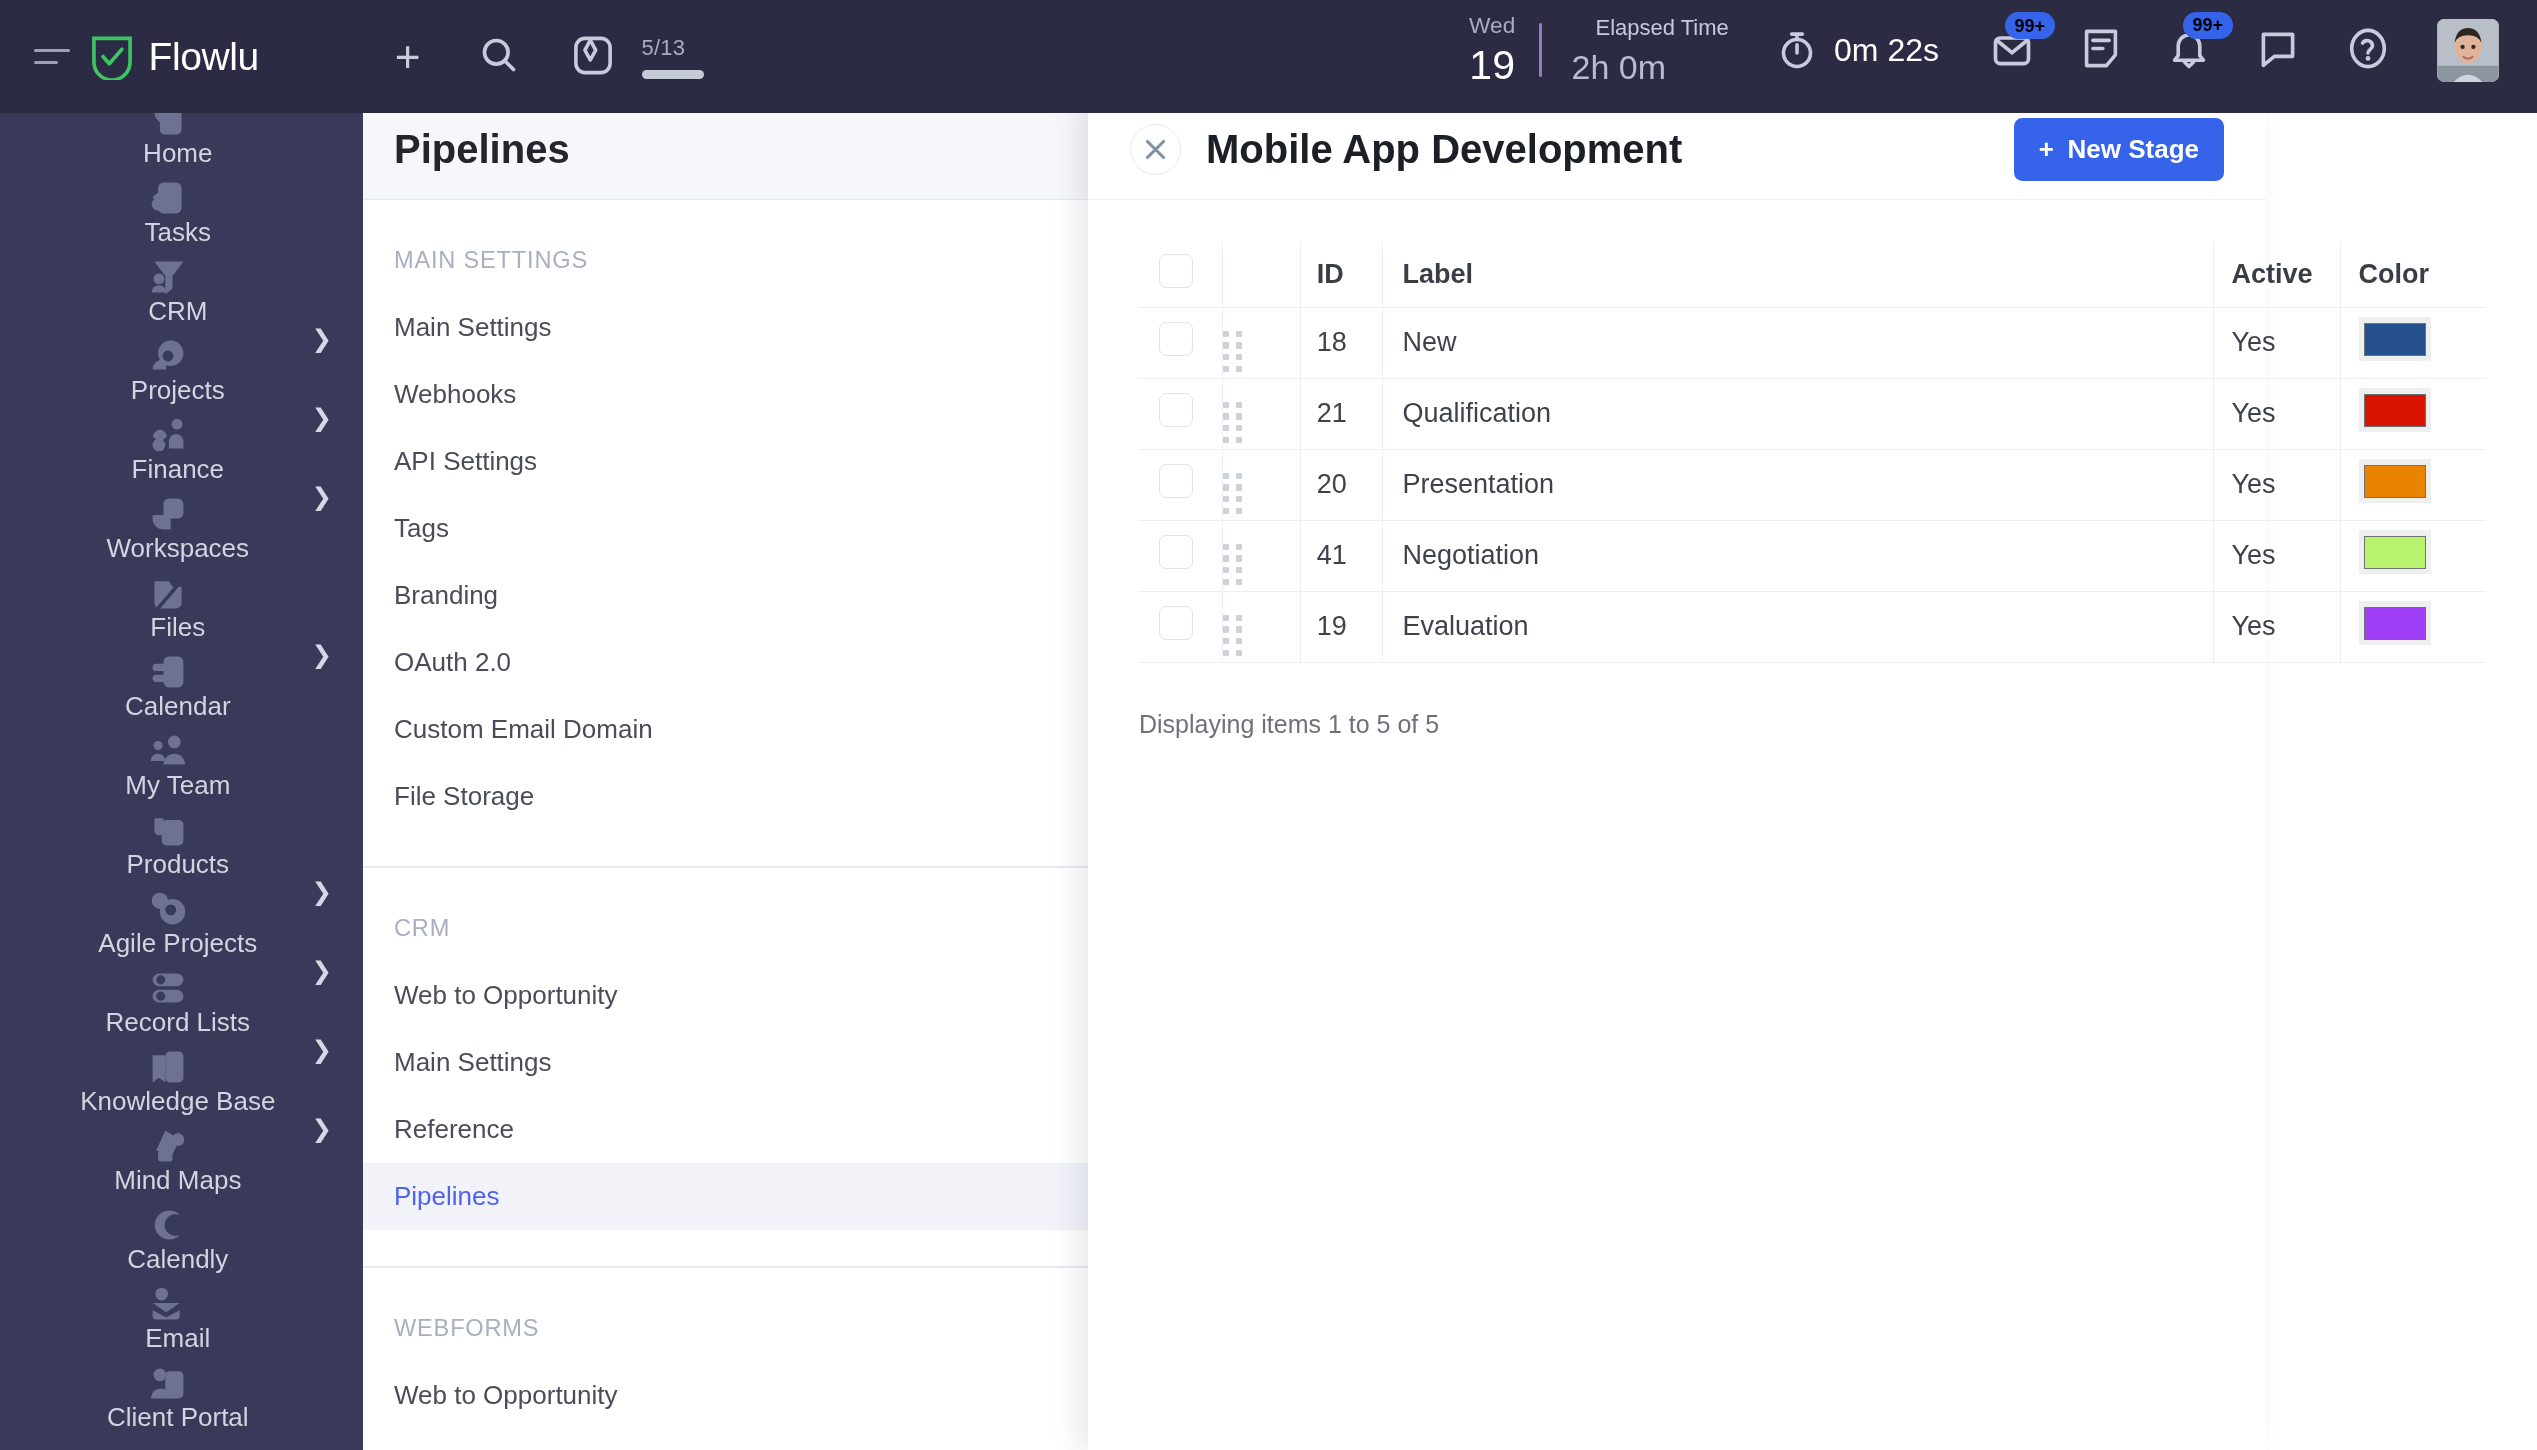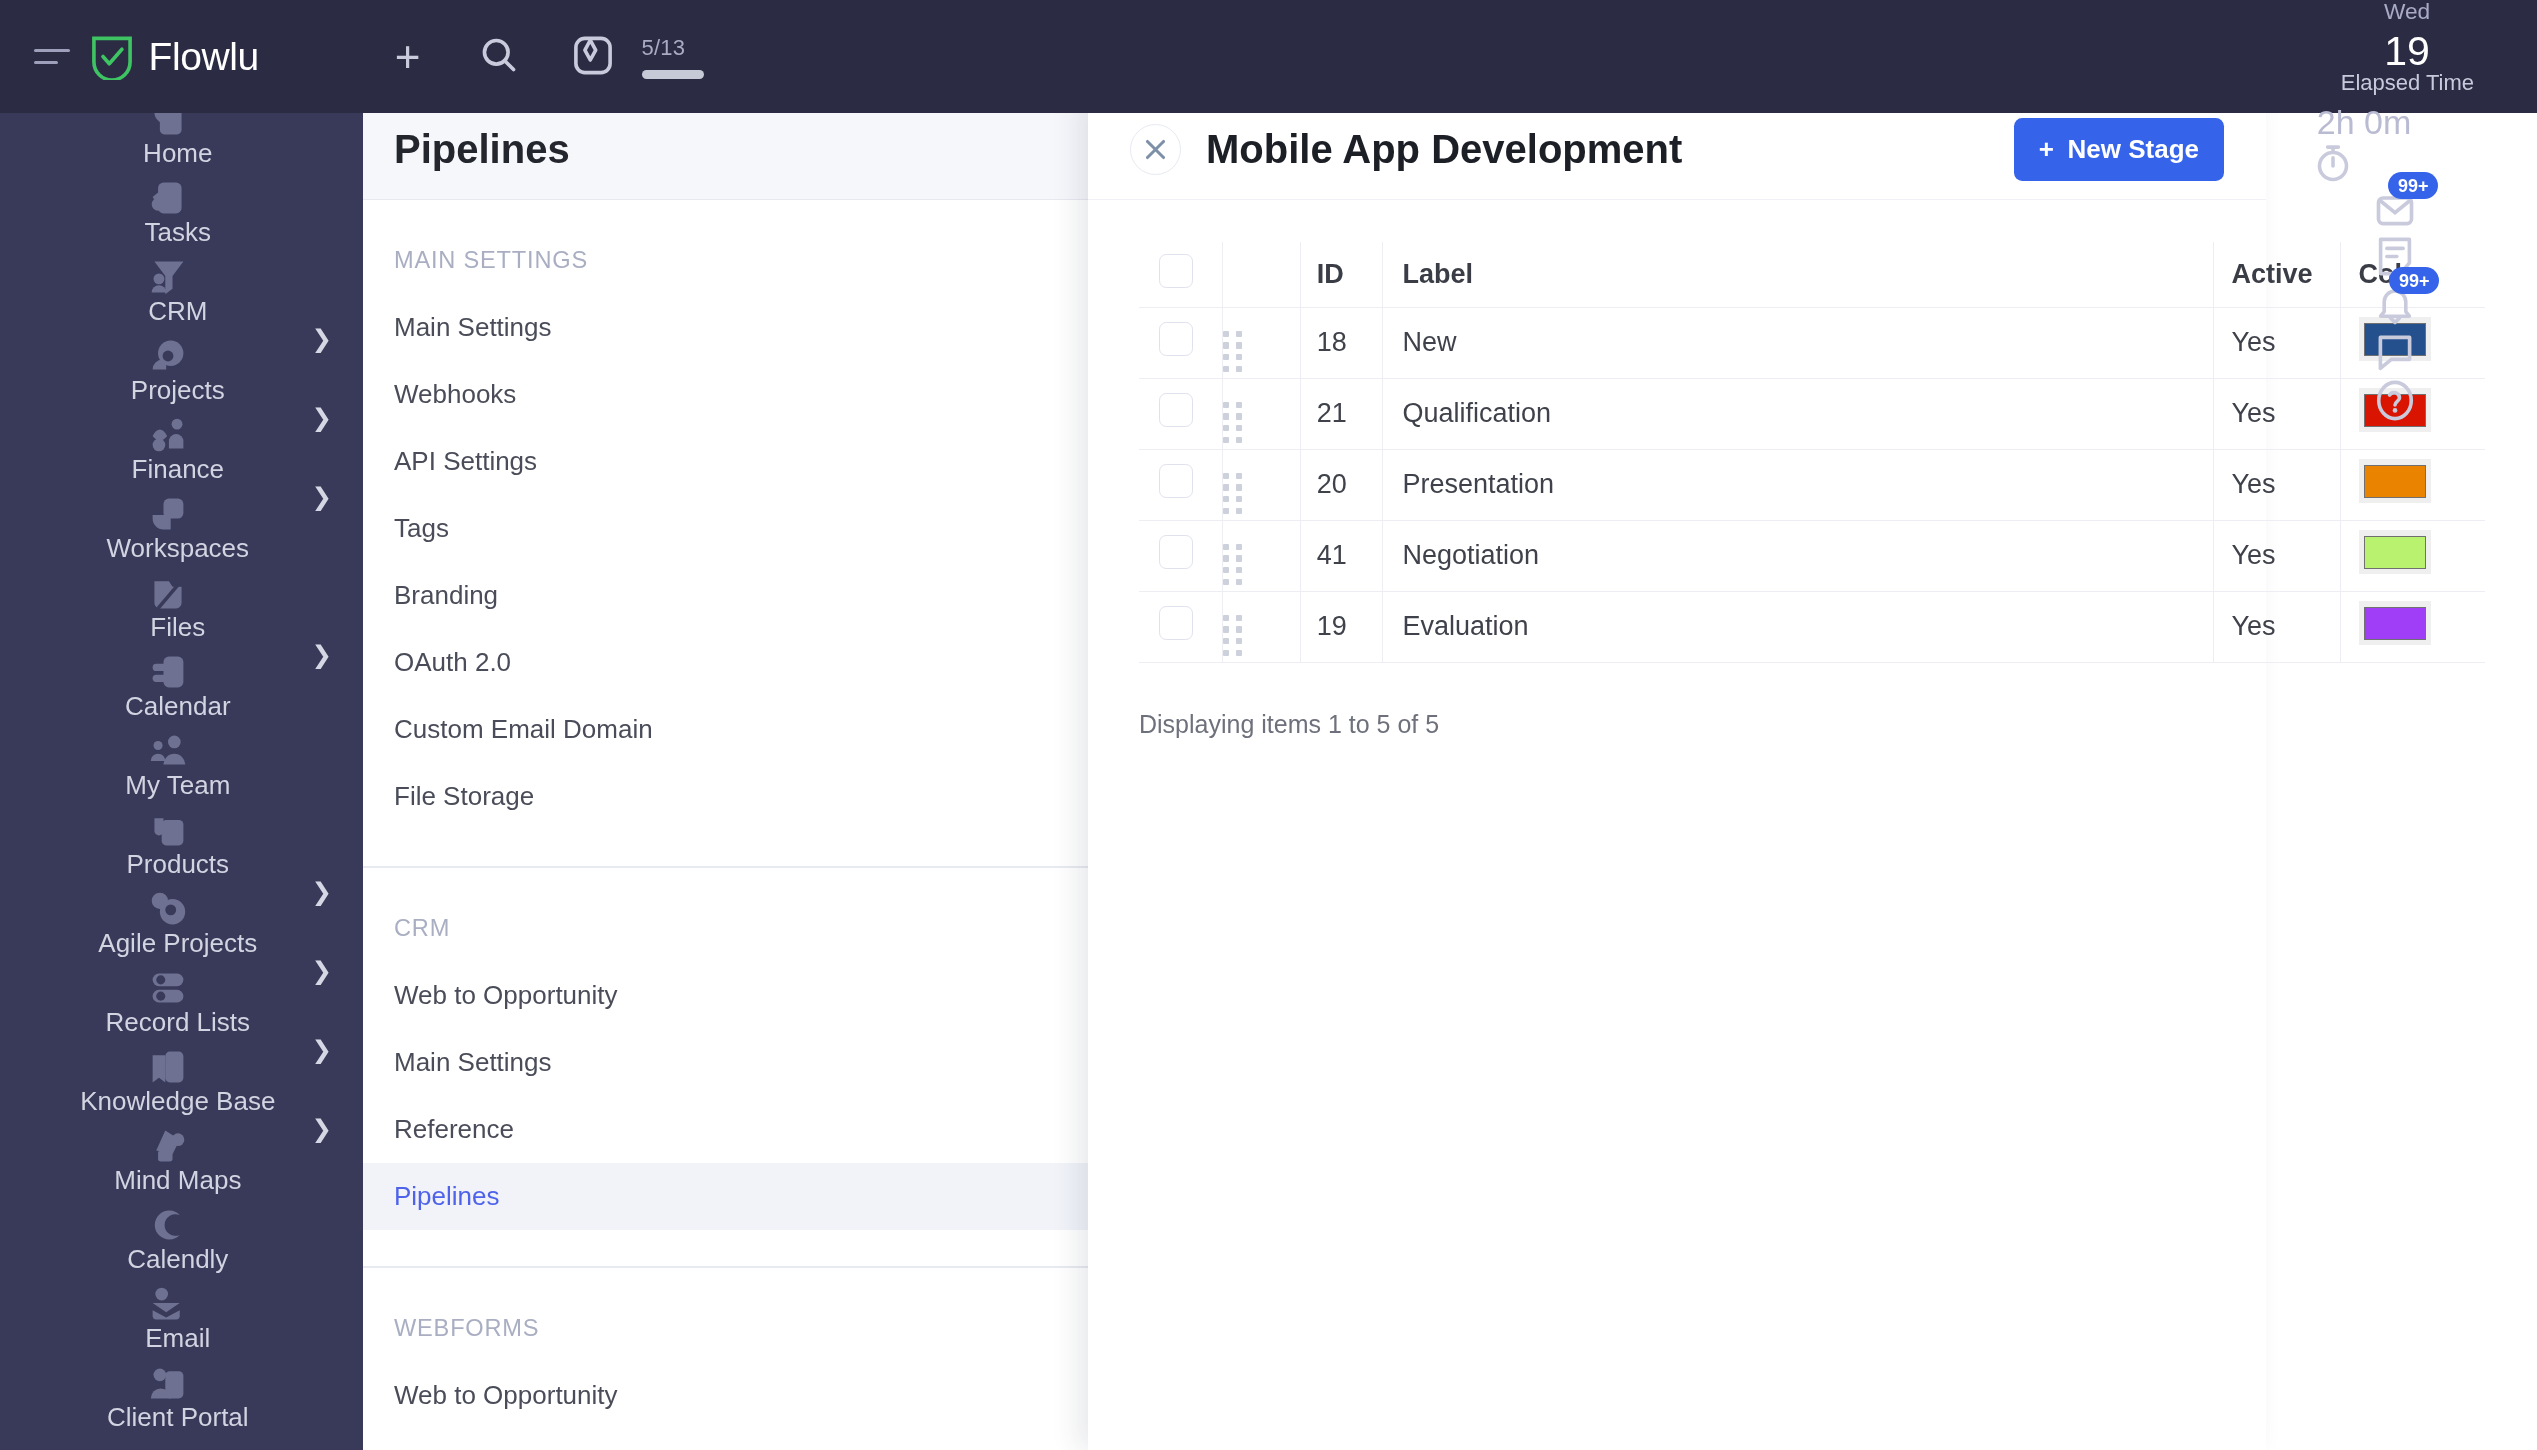--- a/index.html
+++ b/index.html
@@ -29,35 +29,35 @@
 
   .tb-plus { margin-left: 136px; color: #c9cbdd; font-size: 44px; font-weight: 300; line-height: 1; cursor: pointer; }
   .tb-search { margin-left: 58px; cursor: pointer; }
   .tb-spark { margin-left: 53px; cursor: pointer; }
 
   .tb-progress { margin-left: 28px; display: flex; flex-direction: column; gap: 9px; }
   .tb-progress-label { color: #a9abc4; font-size: 22px; letter-spacing: 0.2px; }
   .tb-progress-track { width: 62px; height: 9px; background: #c6c9d6; border-radius: 5.4px; overflow: hidden; }
   .tb-progress-fill { width: 23.6px; height: 9px; background: #3563e9; border-radius: 5.4px; }
 
-  .tb-right { position: absolute; right: 12px; top: 0; height: 100px; display: flex; align-items: center; flex-direction: column; }
+  .tb-right { position: absolute; right: 6px; top: 0; height: 100px; display: flex; align-items: center; }
   .tb-date { text-align: center; line-height: 1; margin-right: 23.6px; }
   .tb-date-dow { color: #a9abc4; font-size: 22.7px; margin-bottom: 8.2px; }
   .tb-date-day { color: #ffffff; font-size: 41px; font-weight: 400; }
   .tb-sep { width: 3.6px; height: 54px; background: #8b7fc0; border-radius: 1.8px; margin-right: 29px; }
   .tb-elapsed { line-height: 1; margin-right: 47px; }
   .tb-elapsed-label { color: #c7c9dc; font-size: 22px; margin-bottom: 11px; margin-left: 24px; }
   .tb-elapsed-val { color: #b9bbd2; font-size: 34px; }
   .tb-timer { display: flex; align-items: center; gap: 16.3px; margin-right: 51px; cursor: pointer; }
   .tb-timer-val { color: #ffffff; font-size: 32px; font-weight: 500; }
 
   .tb-icon { position: relative; margin-right: 47px; cursor: pointer; }
   .tb-badge {
     position: absolute; top: -14.5px; left: 14.5px;
-    background: #3563e9; color: #ffffff; font-size: 18px; font-weight: 600;
+    background: #3563e9; color: #000000; font-size: 18px; font-weight: 600;
     border-radius: 16.3px; padding: 4.5px 10px; line-height: 1;
   }
   .tb-avatar {
     width: 62px; height: 63px; border-radius: 7.3px; margin-right: 33px;
     overflow: hidden; position: relative; background: #9aa3b2; cursor: pointer;
   }
 
   
   .sidebar {
     position: absolute; top: 100px; left: 0; width: 363px; height: 1350px;

